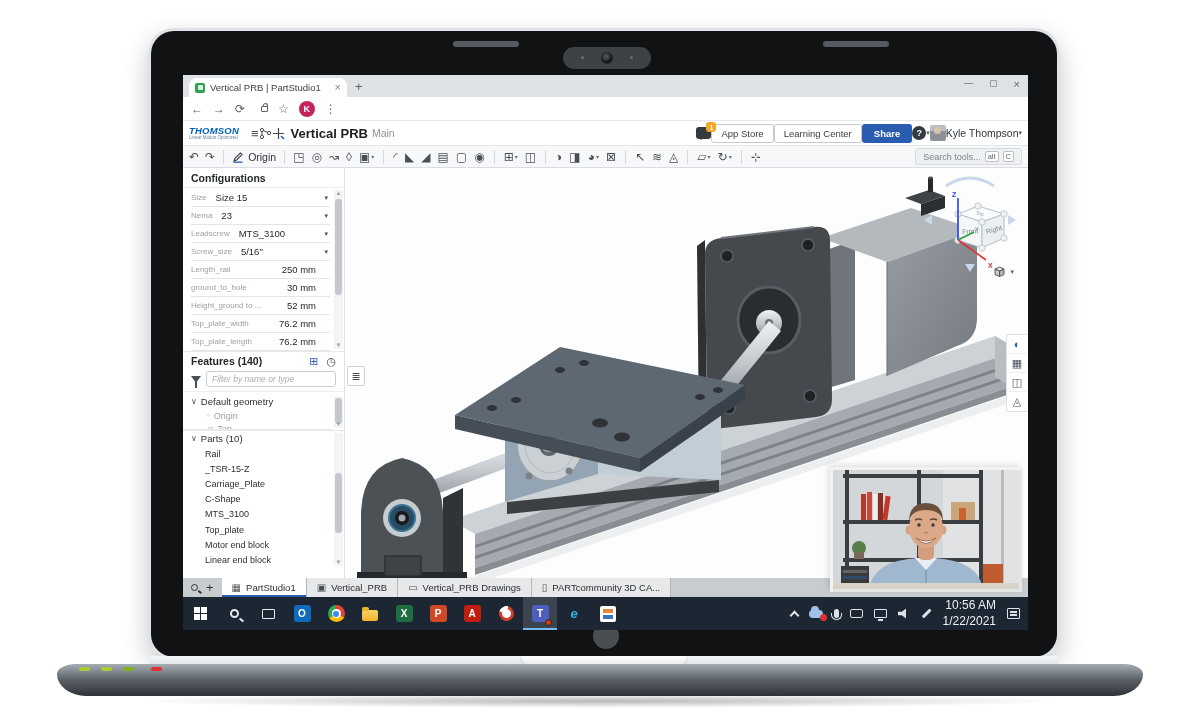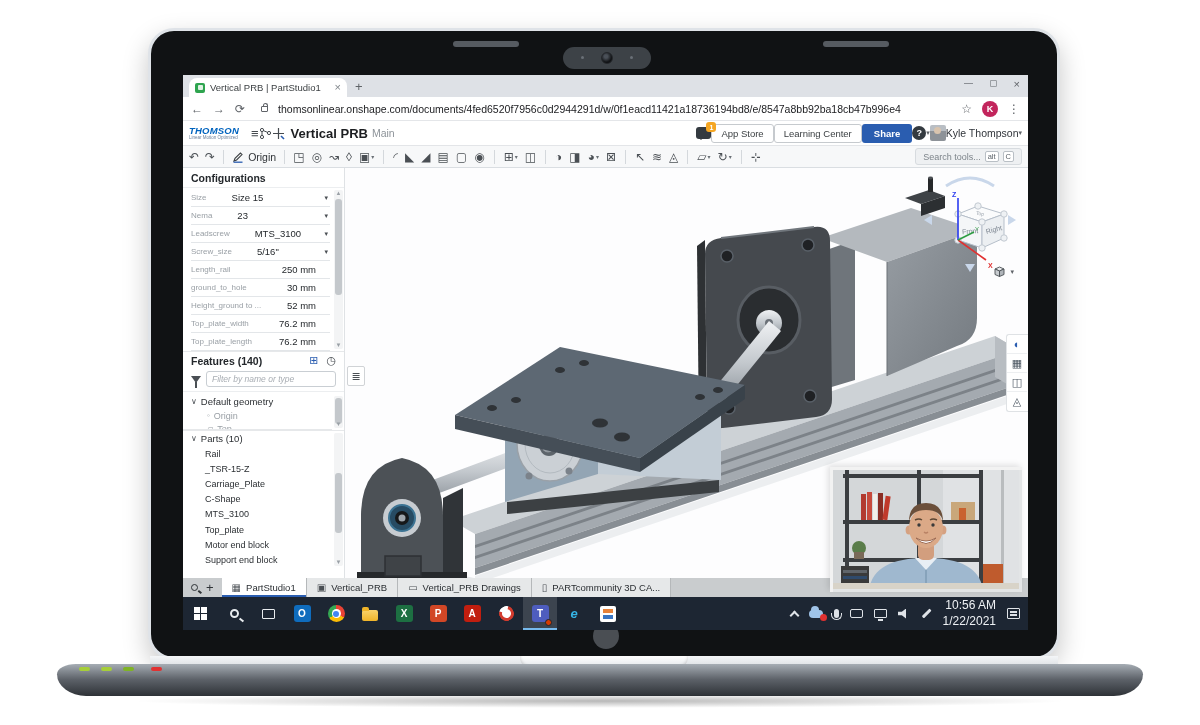--- a/index.html
+++ b/index.html
@@ -68,27 +68,27 @@
   .searchpill{margin-left:auto;display:flex;align-items:center;gap:4px;background:#eef0f2;border:1px solid #d7dbdf;border-radius:3px;padding:2px 7px;font-size:9px;color:#7d848a;}
   .key{border:1px solid #b9bfc5;border-radius:2px;background:#fff;font-size:7.5px;color:#5c636a;padding:0 2px;line-height:9px;}
 
   
   .main{position:absolute;left:0;top:93px;width:845px;height:410px;display:flex;}
   .left-panel{width:162px;height:410px;border-right:1px solid #dfe2e5;background:#fff;position:relative;overflow:hidden;}
   .panel-title{font-size:10.5px;font-weight:bold;color:#24282c;padding:4px 8px 3px;border-bottom:1px solid #eceef0;}
   .cfg-list{position:relative;height:164px;border-bottom:1px solid #e6e8ea;padding:1px 14px 0 8px;}
   .cfg-row{position:relative;height:18px;border-bottom:1px solid #e3e6e9;display:flex;align-items:center;}
   .cfg-label{font-size:8px;color:#9aa0a6;white-space:nowrap;}
-  .cfg-value{font-size:9.5px;color:#24282c;margin-left:25px;white-space:nowrap;}
+  .cfg-value{font-size:9.5px;color:#24282c;margin-left:9px;white-space:nowrap;}
   .cfg-row .num{position:absolute;right:14px;margin-left:0;}
   .cfg-caret{position:absolute;right:2px;font-size:7px;color:#4a4f54;}
   .vscroll{position:absolute;right:1px;top:2px;bottom:2px;width:9px;background:#f3f4f5;border-radius:2px;}
   .vthumb{position:absolute;left:1px;width:7px;background:#c4c8cc;border-radius:3px;}
   .sarr{position:absolute;left:0;width:9px;text-align:center;font-size:6px;color:#9aa0a6;line-height:7px;}
-  .feat-head{display:flex;align-items:flex-start;padding:3px 8px 2px;}
+  .feat-head{display:flex;align-items:center;padding:3px 8px 2px;}
   .feat-title{font-size:10.5px;font-weight:bold;color:#24282c;flex:1;}
   .fico{font-size:11px;color:#4a4f54;margin-left:8px;line-height:1;}
   .fico.blue{color:#2a5db0;}
   .filter-row{display:flex;align-items:center;gap:5px;padding:2px 8px 4px;border-bottom:1px solid #eceef0;}
   .funnel{width:0;height:0;border-left:5px solid transparent;border-right:5px solid transparent;border-top:7px solid #4a4f54;position:relative;}
   .funnel::after{content:"";position:absolute;left:-1px;top:-1px;width:2px;height:6px;background:#4a4f54;}
   .filter-box{flex:1;border:1px solid #c9ced3;border-radius:3px;font-size:8.5px;font-style:italic;color:#a8adb3;padding:2px 5px;background:#fff;white-space:nowrap;overflow:hidden;}
   .tree{position:relative;padding:2px 0 0;}
   .tree-sec{position:relative;}
   .tree-row{display:flex;align-items:center;gap:4px;padding:2px 4px 2px 8px;}
@@ -187,21 +187,20 @@
           <span>▢</span>
           <span style="font-size:11px">×</span>
         </div>
       </div>
 
       <div class="navbar">
         <span class="navico">←</span>
         <span class="navico">→</span>
         <span class="navico">⟳</span>
         <span class="lock"></span>
-        <span class="url">thomsonlinear.onshape.com/documents/4fed6520f7956c0d2944291d/w/0f1eacd11421a18736194bd8/e/8547a8bb92ba18cb47b996e4</span>
         <span class="navico">☆</span>
         <span class="avatarK">K</span>
         <span class="navico">⋮</span>
       </div>
 
       <div class="osheader">
         <div class="tlogo">
           <span class="t1">THOMSON</span>
           <span class="t2">Linear Motion Optimized</span>
         </div>
@@ -374,21 +373,21 @@
                 <span class="lbl">Parts (10)</span>
               </div>
               <div class="parts-list" id="partsList">
                   <div class="p-row">Rail</div>
                   <div class="p-row">_TSR-15-Z</div>
                   <div class="p-row">Carriage_Plate</div>
                   <div class="p-row">C-Shape</div>
                   <div class="p-row">MTS_3100</div>
                   <div class="p-row">Top_plate</div>
                   <div class="p-row">Motor end block</div>
-                  <div class="p-row">Support end block</div>
+                  <div class="p-row">Linear end block</div>
                 </div>
               <div class="vscroll" style="top:2px;bottom:2px">
                 <div class="vthumb" style="top:40px;height:60px"></div>
                 <span class="sarr" style="bottom:0">▼</span>
               </div>
             </div>
           </div>
         </div>
 
         <div class="viewport">

